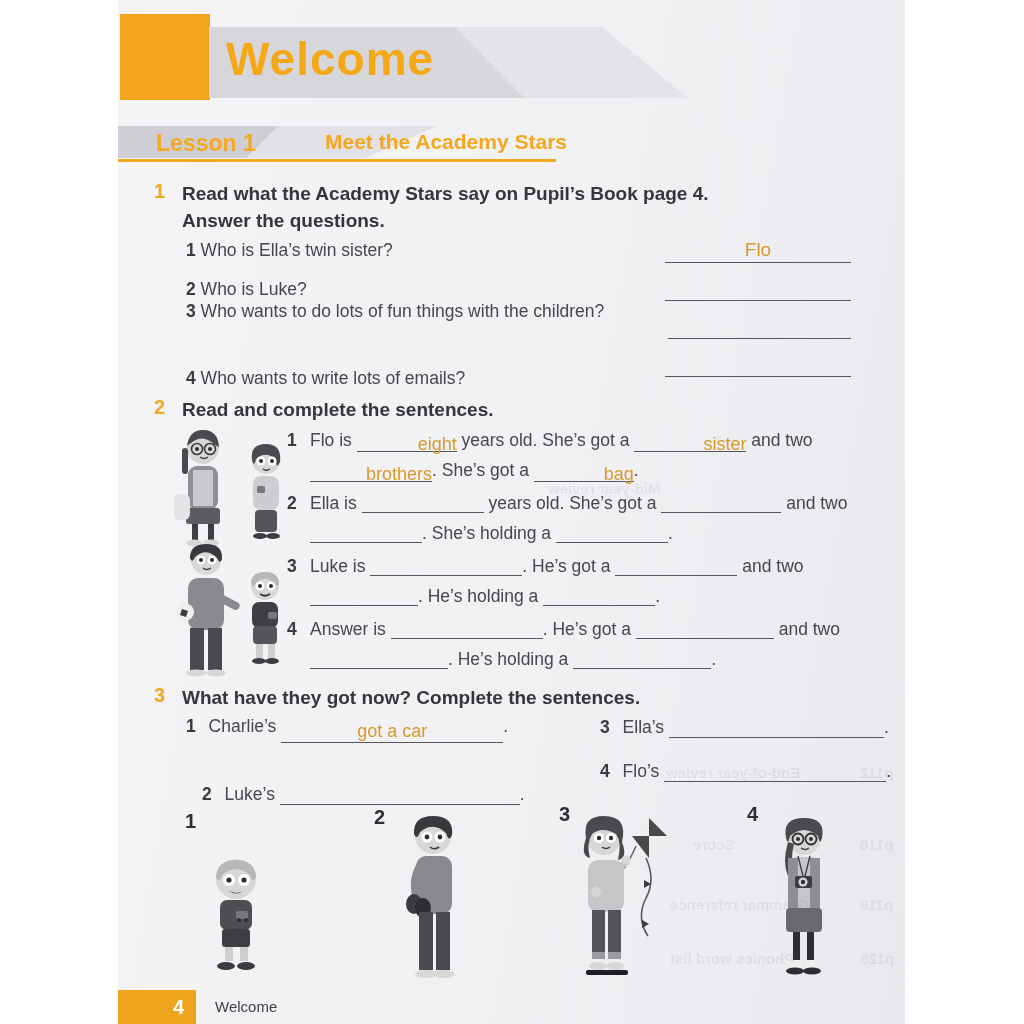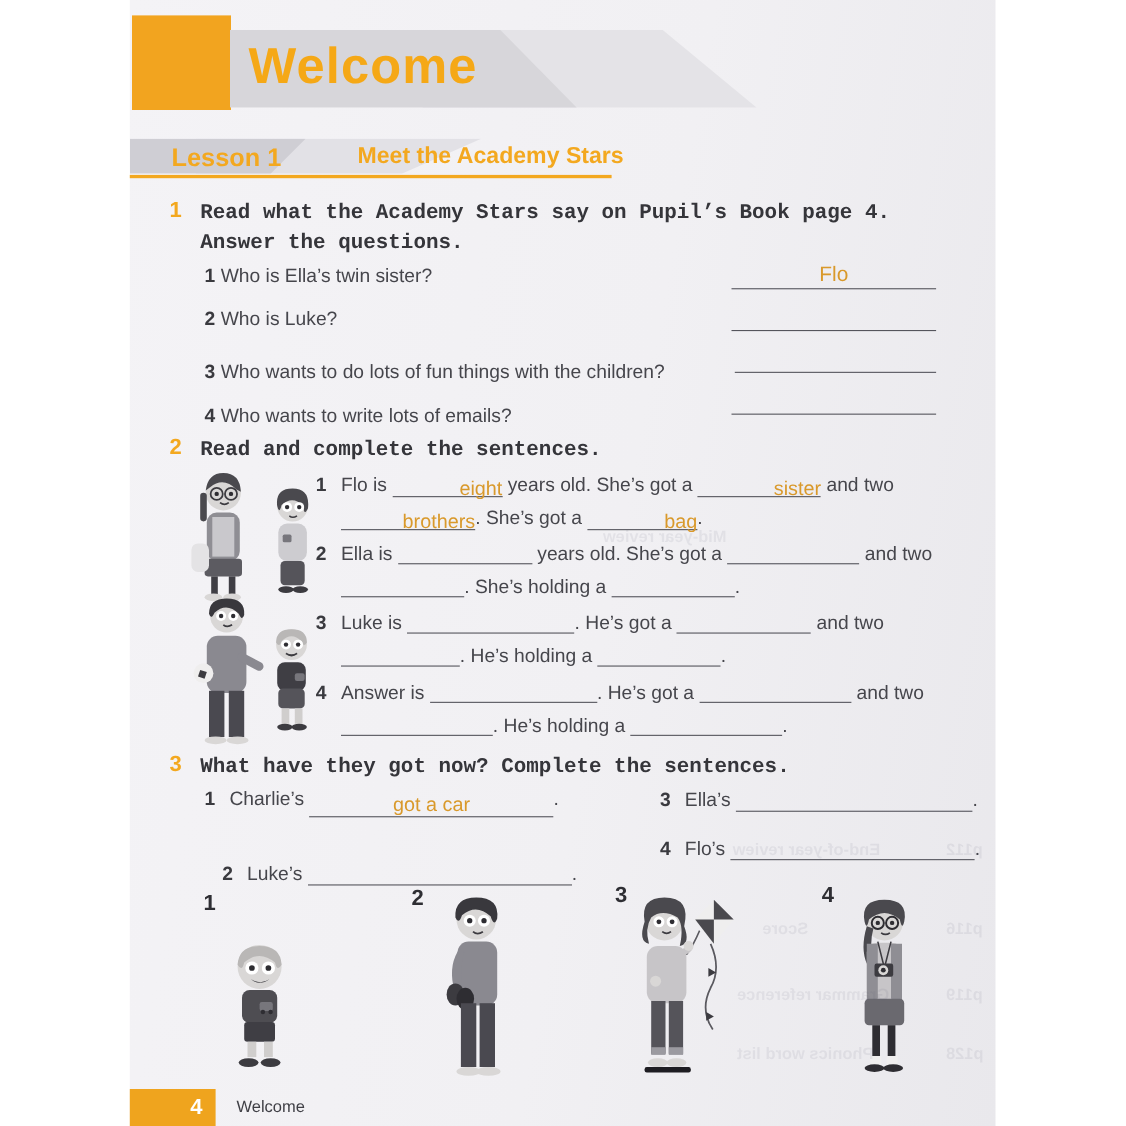--- a/index.html
+++ b/index.html
@@ -21,21 +21,21 @@
   
   .lesson-band-light { left:60px; top:126px; width:260px; height:32px; background:#e2e1e6;
                        clip-path:polygon(0 0,100% 0,72% 100%,0 100%); }
   .lesson-band { left:0; top:126px; width:160px; height:32px; background:#cfced4;
                  clip-path:polygon(0 0,100% 0,80% 100%,0 100%); }
   .lesson-label { left:38px; top:130px; font-size:23px; font-weight:800; color:#f3a81f; }
   .lesson-title { left:167px; top:130px; font-size:21px; font-weight:800; color:#f3a81f;margin-left:40px; }
   .lesson-rule { left:0; top:159px; width:438px; height:3px; background:#f3a81f; }
 
   .ex-num { font-size:20px; font-weight:800; color:#f3a81f; }
-  .ex-instr { font-size:19px; font-weight:800; color:#35353a; line-height:27px;font-family:Liberation Mono, monospace; }
+  .ex-instr { font-size:19px; font-weight:800; color:#35353a; line-height:27px; }
   .qnum { font-weight:800; color:#3a3a3f; }
   .qtext { color:#46464c; }
   .qrow { font-size:17.5px; }
   .ansline { border-bottom:1.7px solid #55555c; text-align:center;
              font-size:19px; color:#d9992b; height:24px; }
 
   .sent { font-size:17.5px; color:#46464c; line-height:25px; white-space:nowrap; }
   .sent .inum { font-weight:800; color:#3a3a3f; display:inline-block; width:23px; }
   .blank { display:inline-block; border-bottom:1.7px solid #55555c; height:20px;
            vertical-align:-4px; text-align:right; font-size:18px; color:#d9992b; }
@@ -83,21 +83,21 @@
     <span class="qtext">Who is Ella’s twin sister?</span>
   </div>
   <div class="abs ansline" style="left:547px;top:239px;width:186px;">Flo</div>
 
   <div class="abs qrow" style="left:68px;top:279px;">
     <span class="qnum">2</span>
     <span class="qtext">Who is Luke?</span>
   </div>
   <div class="abs ansline" style="left:547px;top:277px;width:186px;"></div>
 
-  <div class="abs qrow" style="left:68px;top:328px;text-align:right;">
+  <div class="abs qrow" style="left:68px;top:301px;text-align:right;">
     <span class="qnum">3</span>
     <span class="qtext">Who wants to do lots of fun things with the children?</span>
   </div>
   <div class="abs ansline" style="left:550px;top:315px;width:183px;"></div>
 
   <div class="abs qrow" style="left:68px;top:356px;margin-top:12px;">
     <span class="qnum">4</span>
     <span class="qtext">Who wants to write lots of emails?</span>
   </div>
   <div class="abs ansline" style="left:547px;top:353px;width:186px;"></div>

